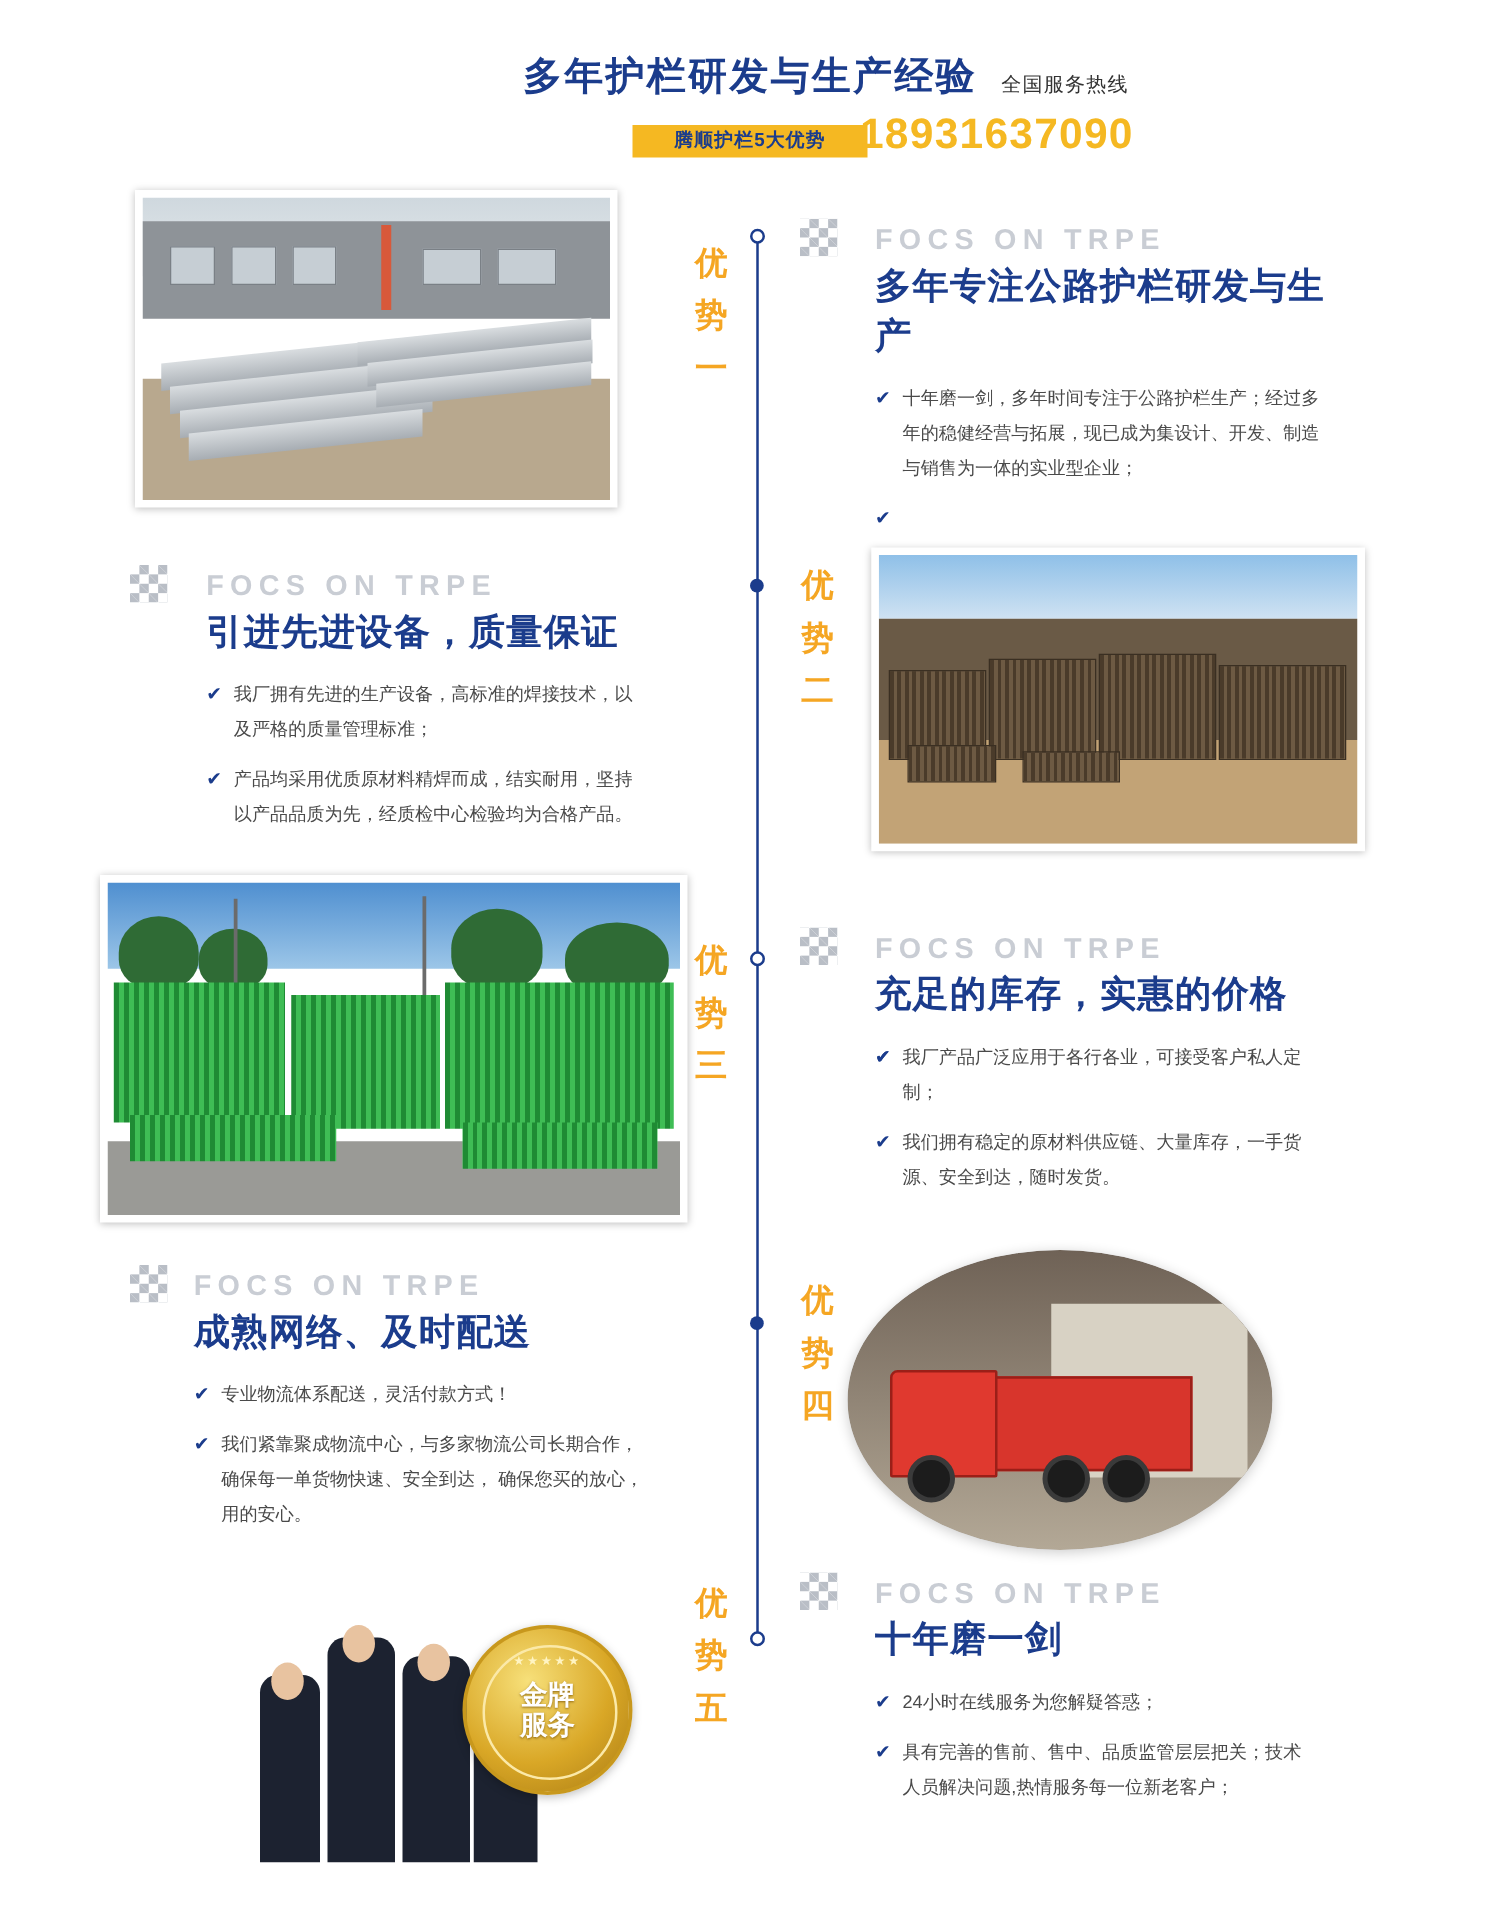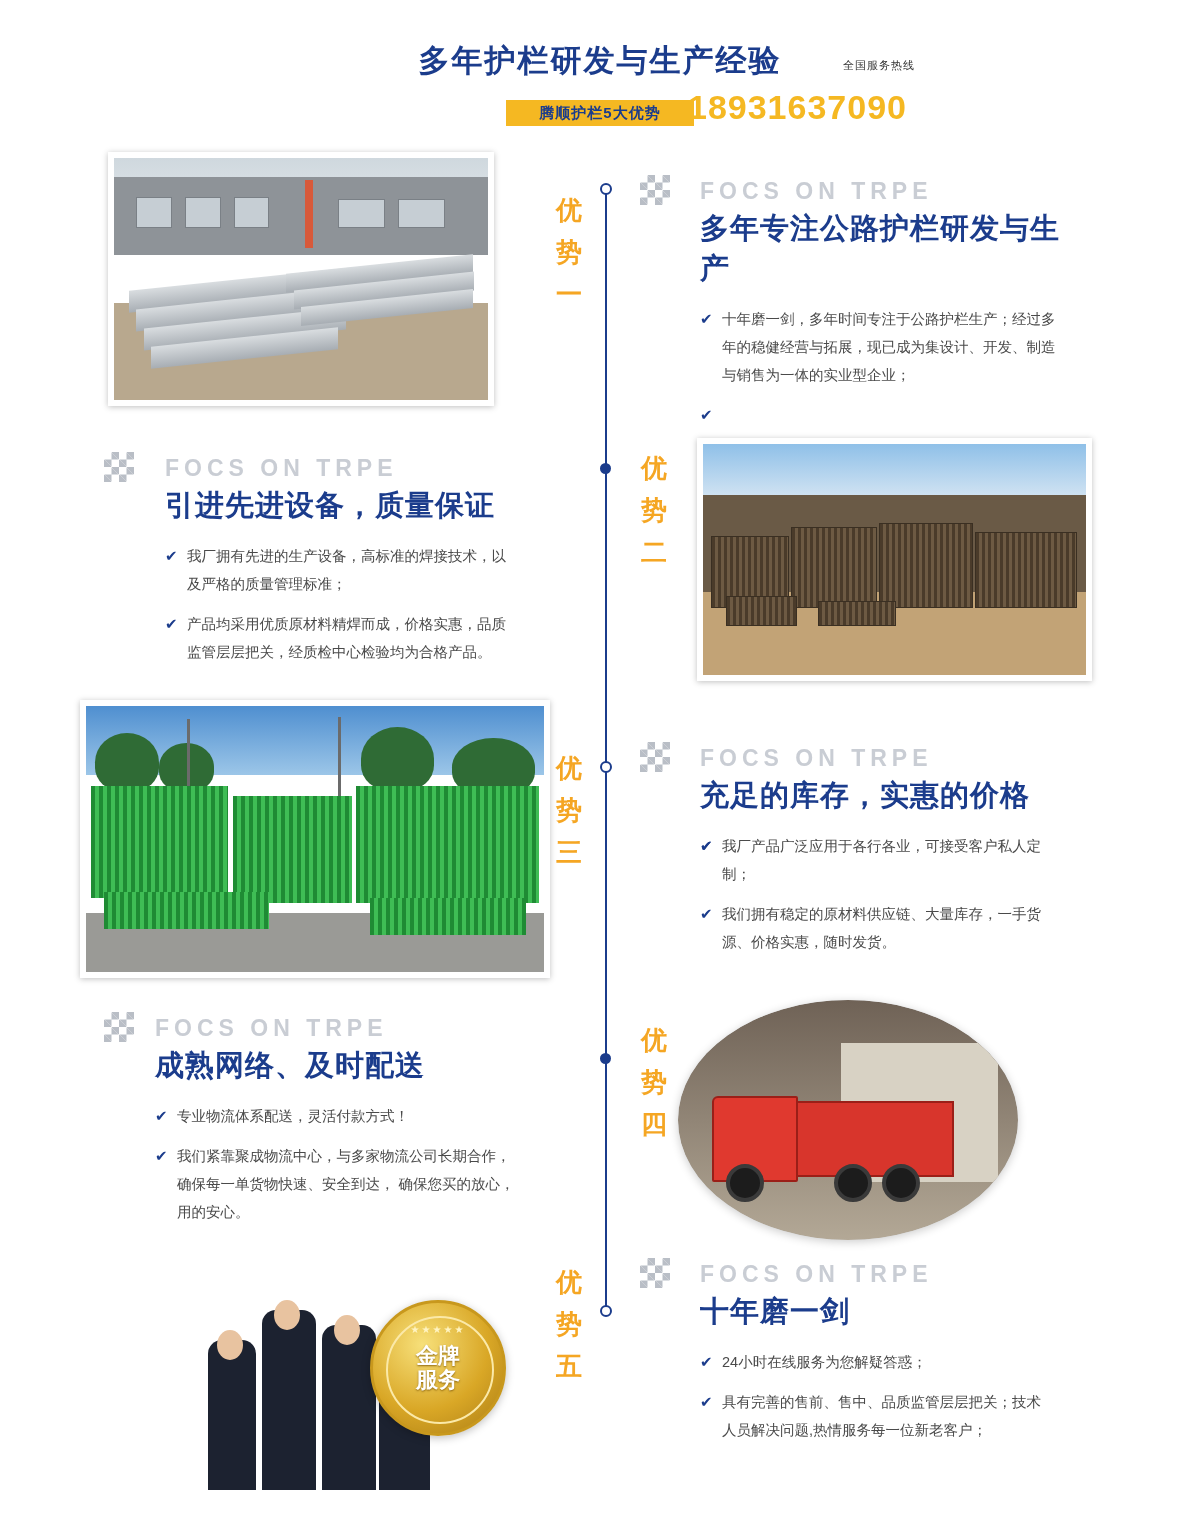--- a/index.html
+++ b/index.html
@@ -14,21 +14,21 @@
     position:absolute;left:0;top:40px;width:1200px;text-align:center;
     font-family:"Liberation Serif","DejaVu Serif",serif;
     font-size:31px;font-weight:bold;color:#1b3c8c;letter-spacing:2px;
   }
   .sub-title{
     position:absolute;left:506px;top:100px;width:188px;height:26px;
     background:#f5b822;color:#1b3c8c;font-size:15px;font-weight:bold;
     line-height:26px;text-align:center;letter-spacing:1px;
   }
   .hotline-label{
-    position:absolute;right:44px;top:58px;font-size:11px;color:#333;letter-spacing:1px;
+    position:absolute;right:56px;top:58px;font-size:16px;color:#333;letter-spacing:1px;
   }
   .hotline-number{
     position:absolute;right:52px;top:88px;font-size:34px;font-weight:bold;
     color:#f5b822;letter-spacing:1px;
     font-family:"Liberation Sans","DejaVu Sans",sans-serif;
   }
   
   .timeline{
     position:absolute;left:605px;top:185px;width:2px;height:1130px;background:#1b3c8c;
   }
@@ -171,21 +171,21 @@
     <li><span class="chk">✔</span></li>
   </ul>
 </div>
 
 <div class="checker" style="left:104px;top:452px;"></div>
 <div class="block" style="left:165px;top:455px;width:345px;">
   <p class="focs">FOCS ON TRPE</p>
   <p class="block-title">引进先进设备，质量保证</p>
   <ul class="bullets">
     <li><span class="chk">✔</span><span>我厂拥有先进的生产设备，高标准的焊接技术，以及严格的质量管理标准；</span></li>
-    <li><span class="chk">✔</span><span>产品均采用优质原材料精焊而成，价格实惠，品质监管层层把关，经质检中心检验均为合格产品。</span></li>
+    <li><span class="chk">✔</span><span>产品均采用优质原材料精焊而成，结实耐用，坚持以产品品质为先，经质检中心检验均为合格产品。</span></li>
   </ul>
 </div>
 <div class="adv-label" style="left:636px;top:448px;">
   <span>优</span>
   <span>势</span>
   <span>二</span>
 </div>
 <div class="photo p2" style="left:697px;top:438px;width:395px;height:243px;">
   <div class="inner">
     <div class="sky"></div>
@@ -222,21 +222,21 @@
   <span>势</span>
   <span>三</span>
 </div>
 <div class="checker" style="left:640px;top:742px;"></div>
 <div class="block" style="left:700px;top:745px;width:350px;">
   <p class="focs">FOCS ON TRPE</p>
   <p class="block-title">充足的库存，实惠的价格</p>
   <ul class="bullets">
     <li><span class="chk">✔</span></li>
     <li><span class="chk">✔</span><span>我厂产品广泛应用于各行各业，可接受客户私人定制；</span></li>
-    <li><span class="chk">✔</span><span>我们拥有稳定的原材料供应链、大量库存，一手货源、价格实惠，随时发货。</span></li>
+    <li><span class="chk">✔</span><span>我们拥有稳定的原材料供应链、大量库存，一手货源、安全到达，随时发货。</span></li>
   </ul>
 </div>
 
 <div class="checker" style="left:104px;top:1012px;"></div>
 <div class="block" style="left:155px;top:1015px;width:360px;">
   <p class="focs">FOCS ON TRPE</p>
   <p class="block-title">成熟网络、及时配送</p>
   <ul class="bullets">
     <li><span class="chk">✔</span><span>专业物流体系配送，灵活付款方式！</span></li>
     <li><span class="chk">✔</span><span>我们紧靠聚成物流中心，与多家物流公司长期合作，确保每一单货物快速、安全到达， 确保您买的放心，用的安心。</span></li>

